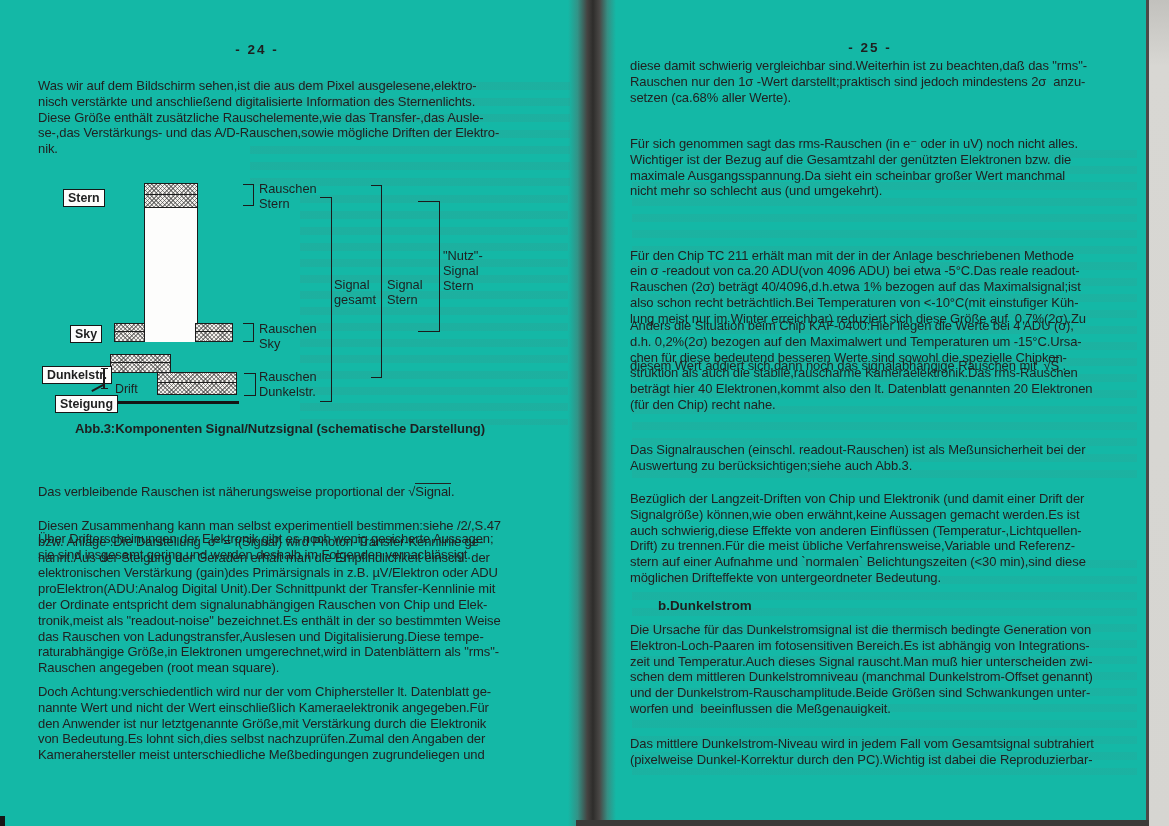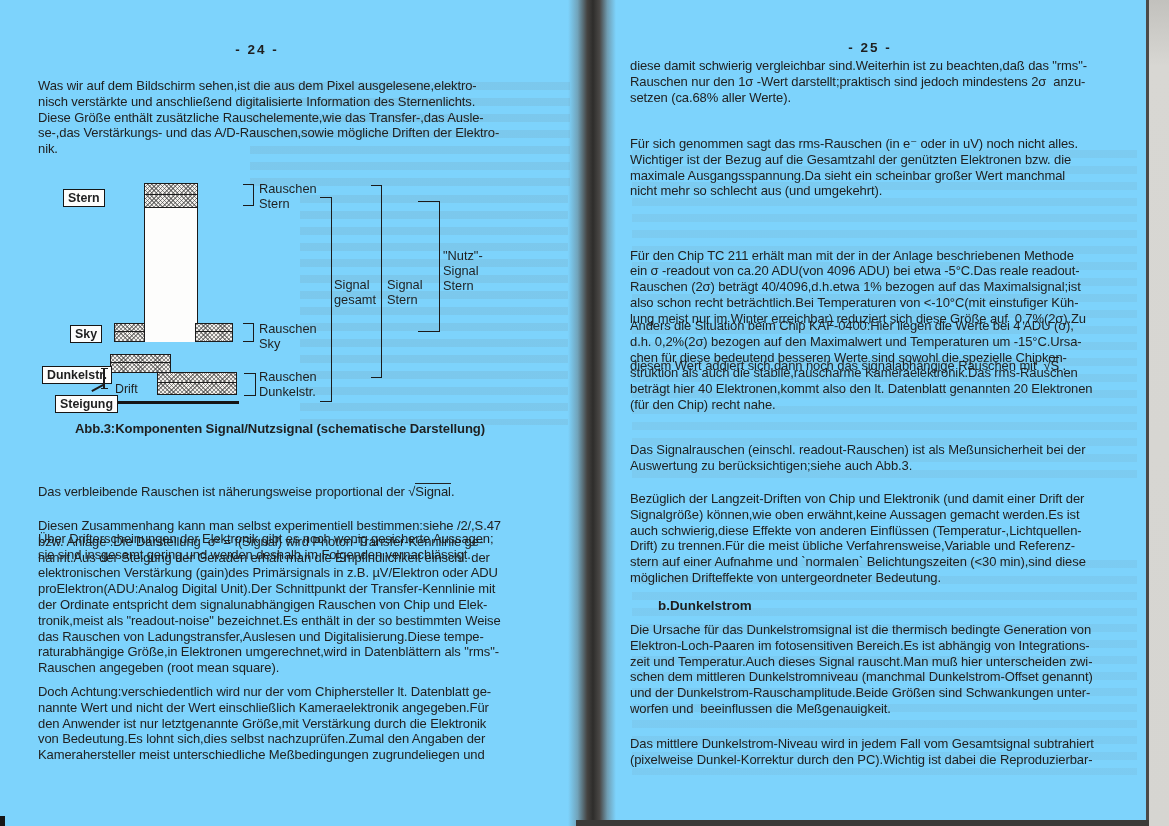--- a/index.html
+++ b/index.html
@@ -1,18 +1,18 @@
 <!DOCTYPE html>
 <html><head>
 <meta charset="utf-8">
 <style>
   html,body { margin:0; padding:0; }
   .scan {
     position:relative; width:1169px; height:826px; overflow:hidden;
-    background:#7dd3fc; color:#1f1f1f;
+    background:#14b8a6; color:#1f1f1f;
     font-family:"Liberation Sans","DejaVu Sans",sans-serif;
   }
   
   .para {
     position:absolute; white-space:pre; font-size:13px; line-height:15.8px;
     letter-spacing:-0.1px; color:#212121;
   }
   .lp { left:38px; }
   .rp { left:630px; }
   .pageno { position:absolute; font-weight:bold; font-size:13.5px; letter-spacing:2px; white-space:pre; }

